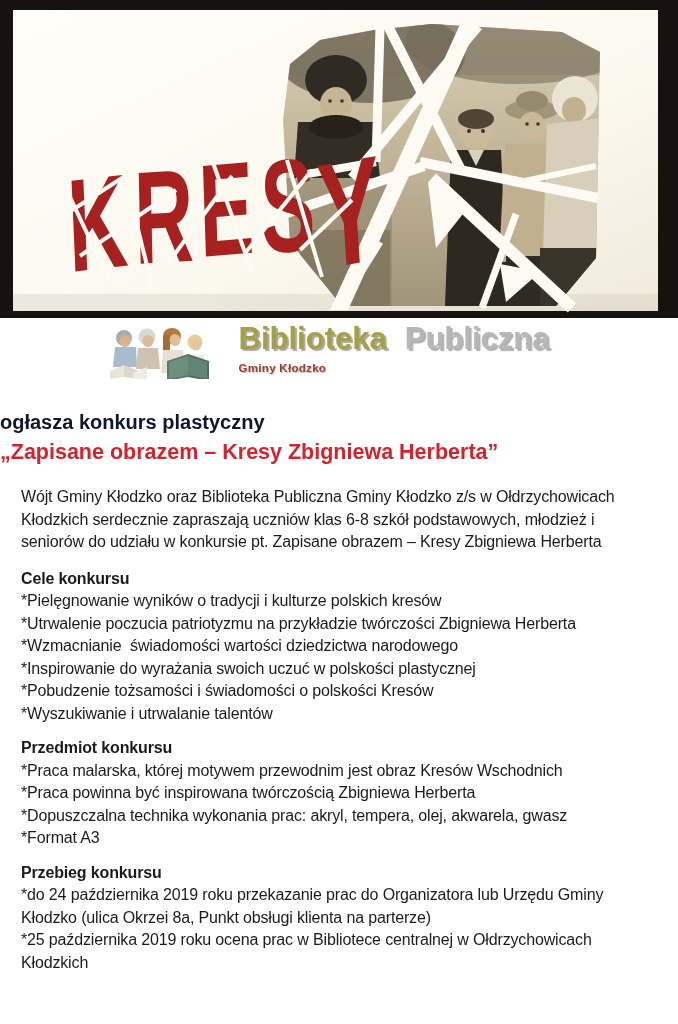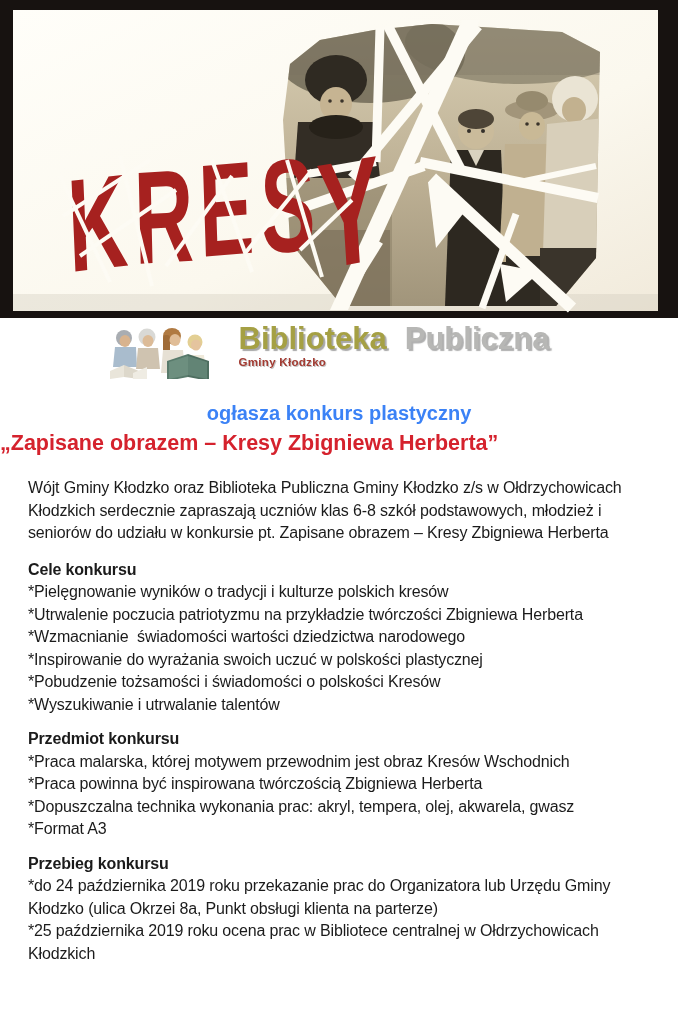--- a/index.html
+++ b/index.html
@@ -17,34 +17,34 @@
   .logo-row{
     margin-top:5px;height:56px;display:flex;align-items:flex-start;
     justify-content:center;transform:translateX(-10px);
   }
   .logo-people{width:122px;height:54px;flex:0 0 auto;margin-top:2px;}
   .logo-textwrap{margin-left:8px;line-height:1;}
   .logo-name{font-size:31px;font-weight:bold;letter-spacing:0px;white-space:nowrap;}
   .logo-name .part1{color:#a5a044;text-shadow:2px 2px 1px rgba(95,95,95,.55);}
   .logo-name .part2{color:#b7b7b5;text-shadow:2px 2px 1px rgba(95,95,95,.5);margin-left:18px;}
   .logo-sub{
-    font-size:11.5px;font-weight:bold;color:#a23a31;margin-top:3px;
+    font-size:11.5px;font-weight:bold;color:#a23a31;margin-top:9px;
     text-shadow:1px 1px 0 rgba(120,120,120,.45);letter-spacing:.3px;
   }
 
   
   .announce{
-    margin-top:23px;text-align:center;font-size:20px;font-weight:bold;color:#3b82f6;
+    margin-top:32px;text-align:left;font-size:20px;font-weight:bold;color:#0f172a;
   }
   .contest-title{
     margin-top:6px;text-align:left;font-size:21.5px;font-weight:bold;color:#d5222d;
   }
 
   
-  .content{padding:0 28px;font-size:16px;line-height:22.5px;letter-spacing:-0.15px;}
+  .content{padding:0 21px;font-size:16px;line-height:22.5px;letter-spacing:-0.15px;}
   .intro{margin:21px 0 0 0;white-space:pre-wrap;}
   .sec-heading{font-weight:bold;margin-top:12px;}
   .sec-heading.first{margin-top:14px;}
   .bullet{white-space:pre-wrap;}
 </style>
 </head>
 <body>
 
 <div class="page">
 

